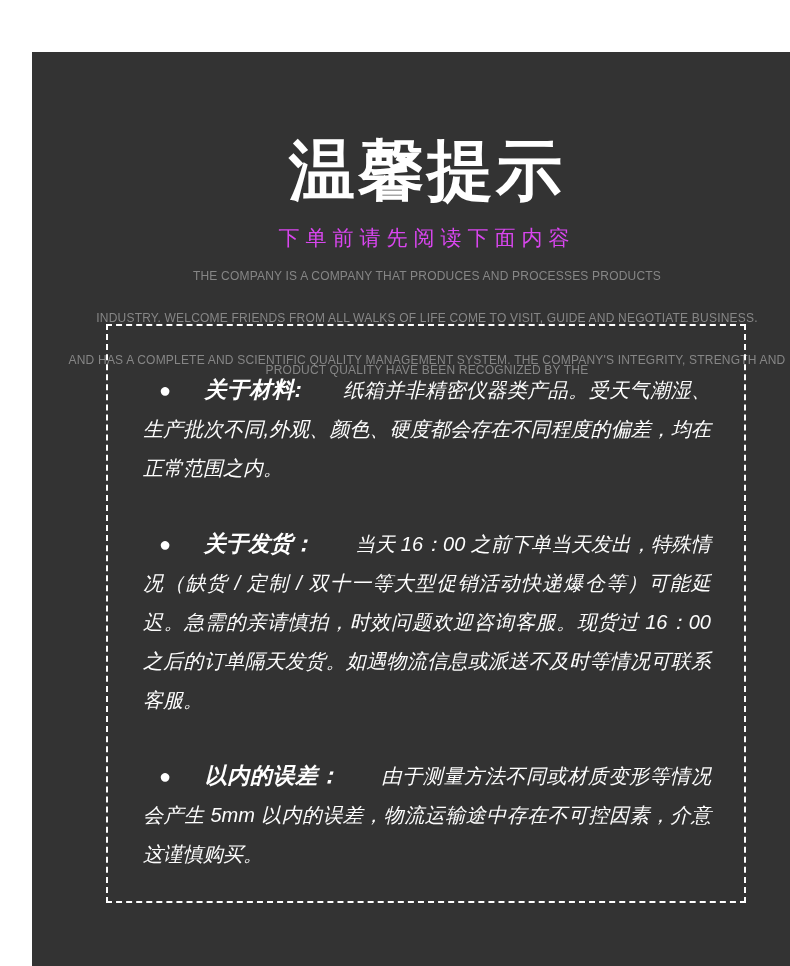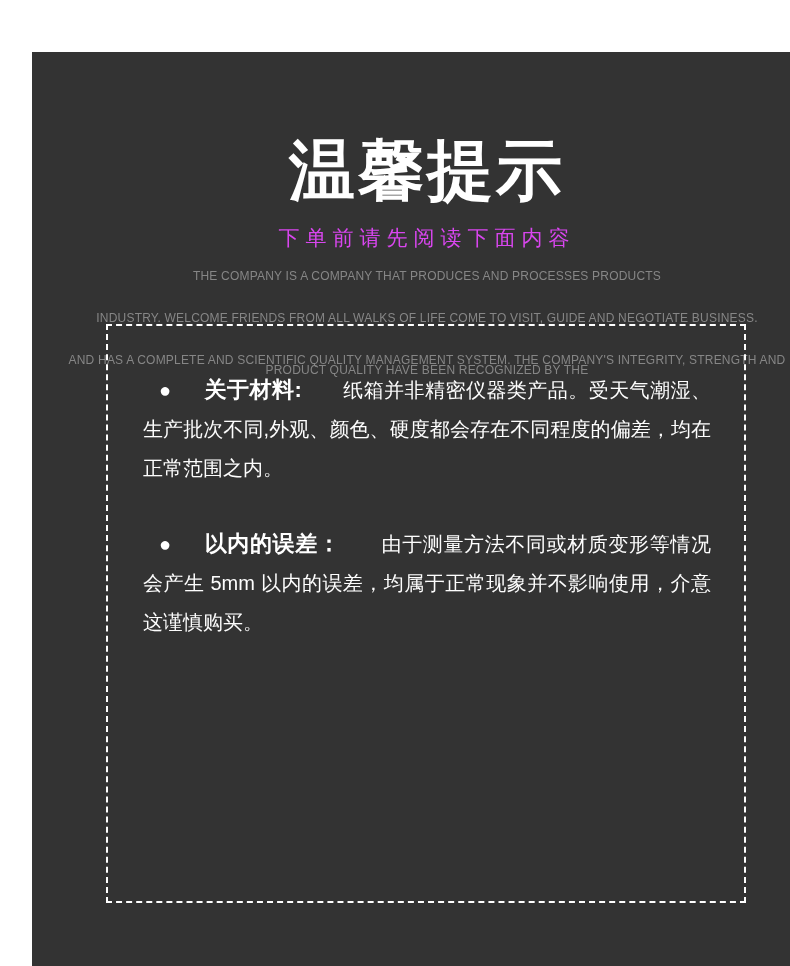--- a/index.html
+++ b/index.html
@@ -61,20 +61,21 @@
     font-weight: 400;
   }
   .notice-box {
     position: absolute;
     top: 272px;
     left: 74px;
     width: 640px;
     height: 579px;
     border: 2px dashed #ffffff;
     padding: 28px 17px 0 19px;
+    font-style: italic;
   }
   .notice {
     color: #fdfdfd;
     font-size: 20px;
     line-height: 39px;
     text-align: justify;
     margin-bottom: 4px;
   }
   .notice .blt {
     font-size: 20px;
@@ -102,20 +103,21 @@
     <div class="english-block">
       <div>THE COMPANY IS A COMPANY THAT PRODUCES AND PROCESSES PRODUCTS</div>
       <div>INDUSTRY. WELCOME FRIENDS FROM ALL WALKS OF LIFE COME TO VISIT, GUIDE AND NEGOTIATE BUSINESS.</div>
       <div>AND HAS A COMPLETE AND SCIENTIFIC QUALITY MANAGEMENT SYSTEM. THE COMPANY'S INTEGRITY, STRENGTH AND PRODUCT QUALITY HAVE BEEN RECOGNIZED BY THE</div>
     </div>
 
     <div class="notice-box">
 
       <p class="notice"><span class="blt">●</span><span class="lbl">关于材料:</span><span>纸箱并非精密仪器类产品。受天气潮湿、生产批次不同,外观、颜色、硬度都会存在不同程度的偏差，均在正常范围之内。</span></p>
 
+      <p class="notice"><span class="blt">●</span><span class="lbl">关于发货：</span><span>当天 16：00 之前下单当天发出，特殊情况（缺货 / 定制 / 双十一等大型促销活动快递爆仓等）可能延迟。急需的亲请慎拍，时效问题欢迎咨询客服。现货过 16：00 之后的订单隔天发货。如遇物流信息或派送不及时等情况可联系客服。</span></p>
 
-      <p class="notice"><span class="blt">●</span><span class="lbl">以内的误差：</span><span>由于测量方法不同或材质变形等情况会产生 5mm 以内的误差，均属于正常现象并不影响使用，介意这谨慎购买。</span></p>
+      <p class="notice"><span class="blt">●</span><span class="lbl">以内的误差：</span><span>由于测量方法不同或材质变形等情况会产生 5mm 以内的误差，物流运输途中存在不可控因素，介意这谨慎购买。</span></p>
 
 
 
     </div>
   </div>
 </div>
 
 </body></html>

